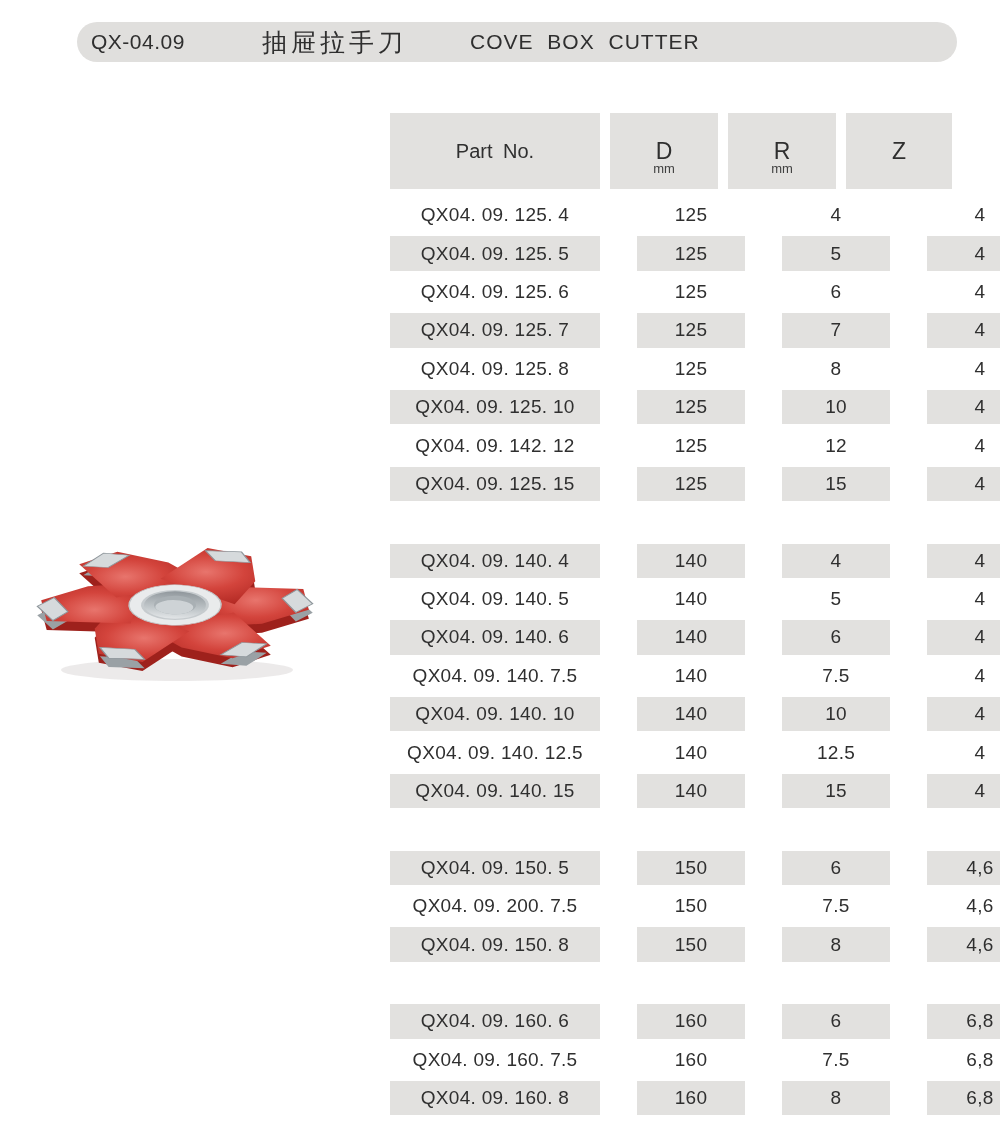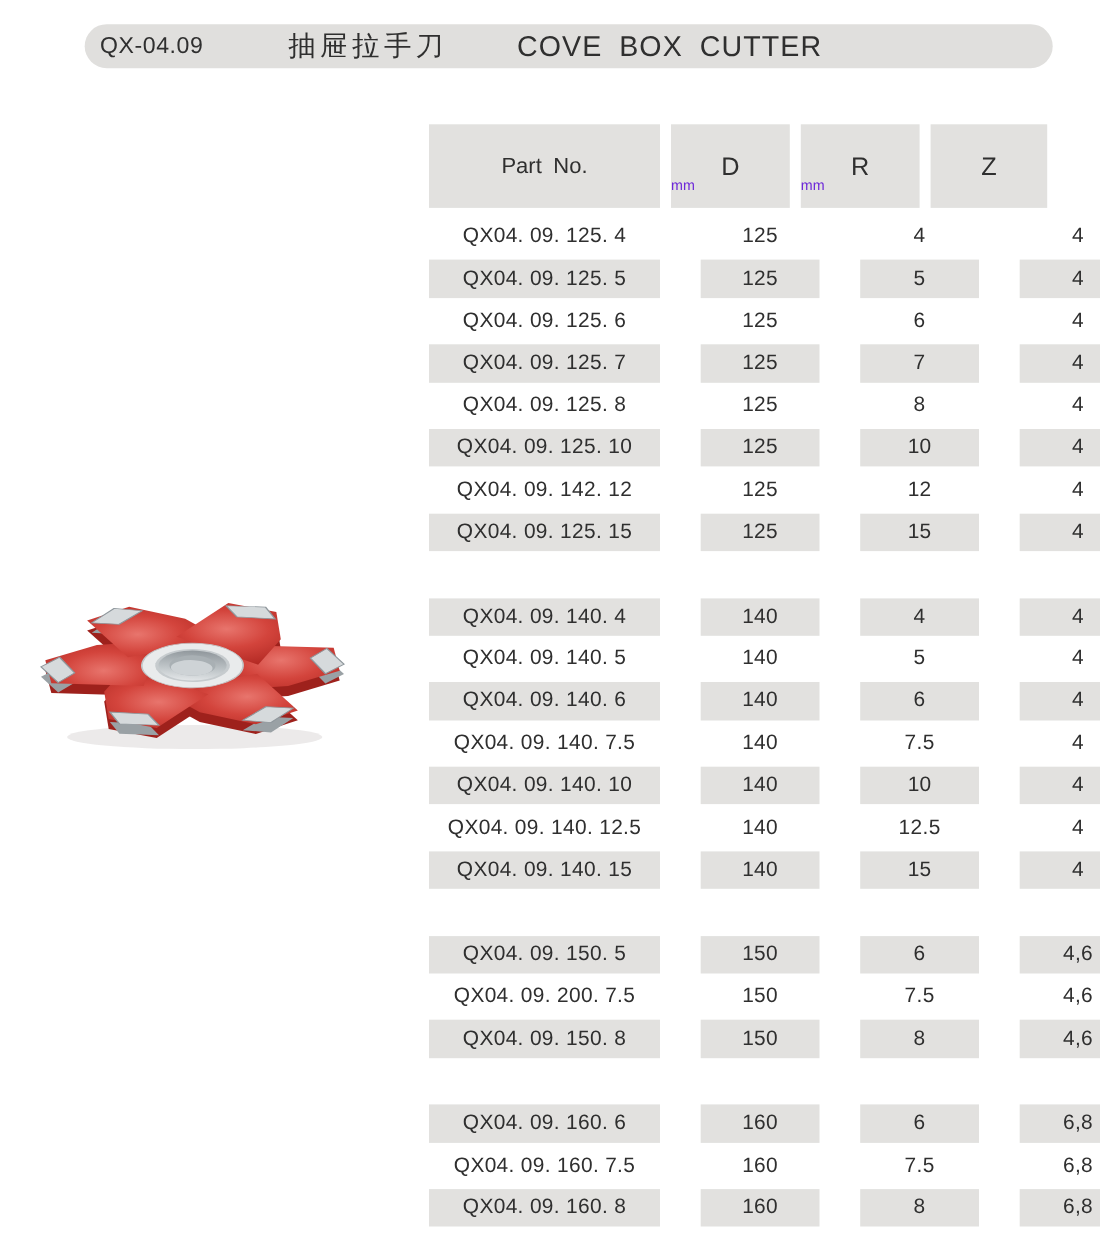--- a/index.html
+++ b/index.html
@@ -14,35 +14,35 @@
   }
   
   .header-bar{
     position:absolute;left:77px;top:22px;width:880px;height:40px;
     background:var(--bar,#e0dfdd);
     border-radius:20px;
   }
   .header-bar span{position:absolute;top:0;height:40px;line-height:40px;white-space:nowrap;}
   .hb-code{left:14px;font-size:21px;letter-spacing:0.5px;}
   .hb-zh{left:185px;font-size:25px;letter-spacing:4px;}
-  .hb-en{left:393px;font-size:26px;letter-spacing:1px;word-spacing:7px;}
+  .hb-en{left:393px;font-size:21px;letter-spacing:1px;word-spacing:7px;}
   
   .spec-table{position:absolute;left:390px;top:113px;width:562px;}
   .grid4{display:grid;grid-template-columns:210px 108px 108px 106px;column-gap:10px;}
   .thead{height:76px;margin-bottom:7px;}
   .hcell{
     position:relative;background:var(--cell,#e2e1df);
     display:flex;align-items:center;justify-content:center;
     font-size:20px;
   }
   .hcell .hlabel{line-height:1;}
   .hcell.big .hlabel{font-size:23px;}
   .hcell .hunit{
     position:absolute;left:0;top:50%;margin-top:11px;width:100%;
-    font-size:13px;color:#6d28d9;line-height:1;
+    text-align:center;font-size:13px;color:#404040;line-height:1;
   }
   .hcell.part .hlabel{word-spacing:5px;}
   .tbody{display:grid;grid-auto-rows:38.4px;}
   .row{box-sizing:border-box;padding:2px 0;height:38.4px;gap:37px;}
   .cell{
     display:flex;align-items:center;justify-content:center;
     font-size:19px;white-space:nowrap;letter-spacing:0.3px;
   }
   .row.shaded .cell{background:var(--cell,#e2e1df);}
   .gap{height:38.4px;}

